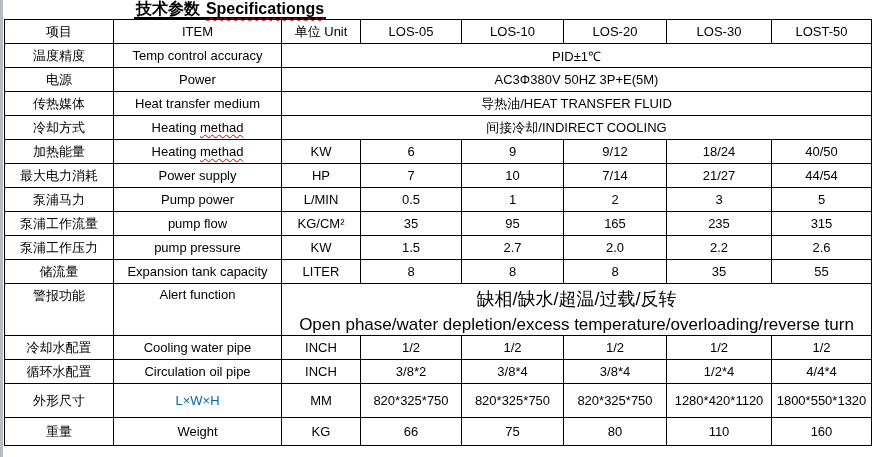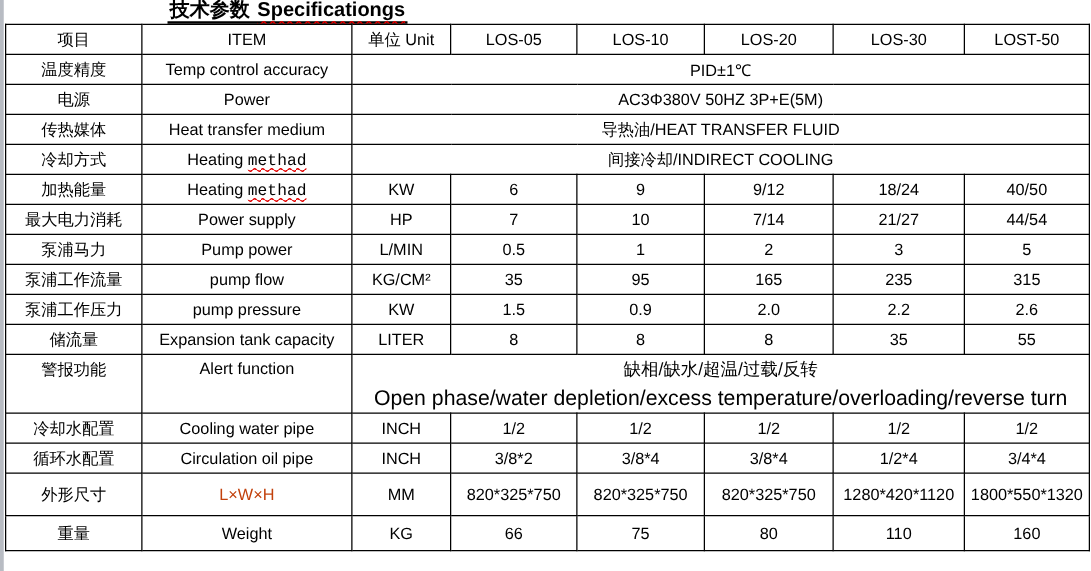--- a/index.html
+++ b/index.html
@@ -49,30 +49,29 @@
     font-size: 13px;
     overflow: hidden;
     white-space: nowrap;
   }
   tr.h-std  { height: 24px; }
   tr.h-alert{ height: 47px; }
   tr.h-dims { height: 34px; }
   tr.h-weight { height: 28px; }
   td.zh { font-size: 14px; }
   td.merged { font-size: 14px; }
-  td.dim-gray { color: #c2410c; }
+  td.dim-gray { color: #0369a1; }
   .typo {
     text-decoration: underline wavy #e30000 1px;
     text-decoration-skip-ink: none;
     text-underline-offset: 2px;
-    font-family: Liberation Mono, monospace;
   }
   tr.alert-row td { vertical-align: top; margin-left: 19px; }
   tr.alert-row td.zh, tr.alert-row td.en-head { padding-top: 3px; }
-  .alert-line1 { margin-top: 3px; font-size: 14px; }
+  .alert-line1 { margin-top: 3px; font-size: 18px; }
   .alert-line2 { margin-top: 4px; font-size: 17px; }
 </style>
 </head>
 <body>
 
 <div class="screen">
   <div class="left-strip"></div>
 
   <div class="title-bar">
     <span class="title-underline"><span>技术参数</span><span class="title-en">Specificationgs</span></span>
@@ -168,21 +167,21 @@
         <td>165</td>
         <td>235</td>
         <td>315</td>
       </tr>
 
       <tr class="h-std">
         <td class="zh">泵浦工作压力</td>
         <td>pump pressure</td>
         <td>KW</td>
         <td>1.5</td>
-        <td>0.9</td>
+        <td>2.7</td>
         <td>2.0</td>
         <td>2.2</td>
         <td>2.6</td>
       </tr>
 
       <tr class="h-std">
         <td class="zh">储流量</td>
         <td>Expansion tank capacity</td>
         <td>LITER</td>
         <td>8</td>
@@ -213,21 +212,21 @@
       </tr>
 
       <tr class="h-std">
         <td class="zh">循环水配置</td>
         <td>Circulation oil pipe</td>
         <td>INCH</td>
         <td>3/8*2</td>
         <td>3/8*4</td>
         <td>3/8*4</td>
         <td>1/2*4</td>
-        <td>3/4*4</td>
+        <td>4/4*4</td>
       </tr>
 
       <tr class="h-dims">
         <td class="zh">外形尺寸</td>
         <td class="dim-gray">L×W×H</td>
         <td>MM</td>
         <td>820*325*750</td>
         <td>820*325*750</td>
         <td>820*325*750</td>
         <td>1280*420*1120</td>

